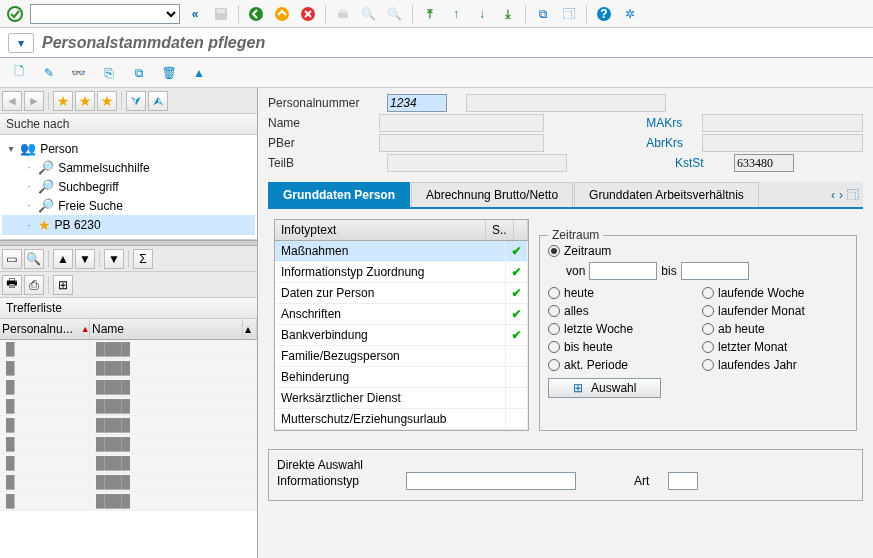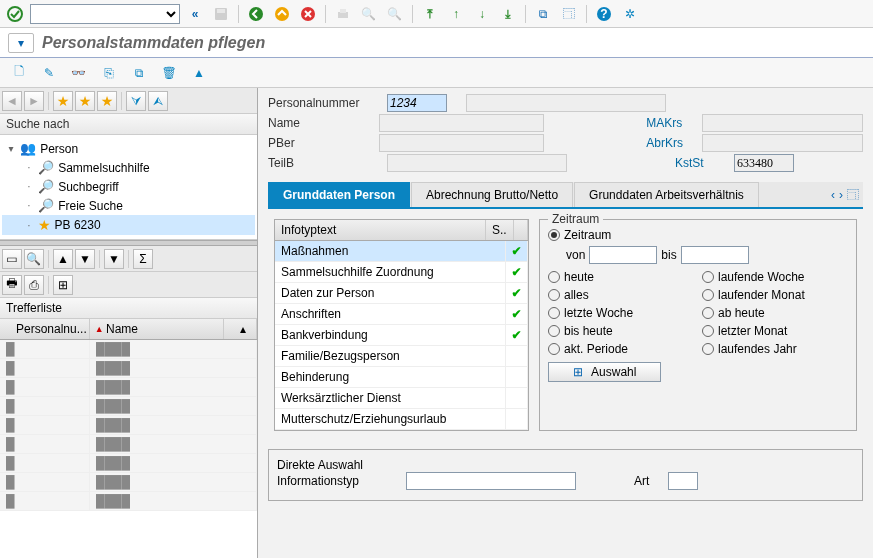--- a/index.html
+++ b/index.html
@@ -21,21 +21,21 @@
 .tree-item{display:flex;align-items:center;gap:4px;padding:2px 4px;cursor:pointer}
 .tree-item.sel{background:#cfe8ff}
 .tree-indent{padding-left:22px}
 .tog{width:10px;color:#666;display:inline-block;text-align:center;font-size:10px}
 .icon-person{color:#3a7ac8;font-size:13px}
 .icon-binoc{color:#0a66b0;font-size:13px}
 .icon-star{color:#f0a500;font-size:14px}
 .splitter-tools{display:flex;gap:2px;padding:2px;background:#eaeaea;border-bottom:1px solid #ccc;height:26px;align-items:center}
 .hitlist-hdr{background:linear-gradient(#f8f8f8,#e8e8e8);padding:3px 6px;border-bottom:1px solid #ccc}
 .hitlist-cols{display:flex;background:linear-gradient(#f0f0f0,#dcdcdc);border-bottom:1px solid #aaa}
-.hitlist-col{padding:3px 16px;border-right:1px solid #ccc;display:flex;align-items:center;gap:8px}
+.hitlist-col{padding:3px 2px;border-right:1px solid #ccc;display:flex;align-items:center;gap:8px}
 .hitlist-body{flex:1;overflow:auto;background:#fff;position:relative}
 .hitlist-row{display:flex;border-bottom:1px solid #eee}
 .hitlist-cell{padding:2px 6px;border-right:1px solid #eee;color:#888;background:#f4f4f4}
 .right-panel{flex:1;display:flex;flex-direction:column;padding:6px 10px;overflow:auto;background:#f2f2f2}
 .form-row{display:flex;align-items:center;margin-bottom:2px;gap:19px}
 .form-label{width:100px;color:#333}
 .form-label2{width:40px;color:#0369a1;text-align:left}
 .input{border:1px solid #89a;background:#fff;height:18px;padding:0 2px}
 .input.sel-text{background:#cde6ff}
 .input.ro{background:#eee;border:1px solid #ccc;color:#888}
@@ -45,21 +45,21 @@
 .tab-nav{margin-left:auto;display:flex;gap:4px;padding:0 4px;align-items:center;color:#0a66b0}
 .tab-content{display:flex;gap:10px;padding:10px 6px;background:#f2f2f2}
 .info-table{border:1px solid #aaa;background:#fff;width:255px}
 .it-hdr{display:flex;background:linear-gradient(#f0f0f0,#dcdcdc);border-bottom:1px solid #aaa}
 .it-hdr-cell{padding:3px 6px;border-right:1px solid #ccc}
 .it-body{max-height:200px;overflow:auto}
 .it-row{display:flex;border-bottom:1px solid #eee}
 .it-row.sel{background:#cfe8ff}
 .it-cell{padding:3px 6px;border-right:1px solid #eee;flex:1}
 .it-check{width:22px;text-align:center;color:#0a0;font-weight:bold;border-right:1px solid #eee;padding:3px 0}
-.group-box{border:1px solid #aaa;padding:6px 8px;background:#f2f2f2;position:relative;flex:1;margin-top:0}
+.group-box{border:1px solid #aaa;padding:6px 8px;background:#f2f2f2;position:relative;flex:1;margin-top:16px}
 .group-box>.legend{position:absolute;top:-8px;left:8px;background:#f2f2f2;padding:0 4px;font-size:12px;color:#333}
 .radio-row{display:flex;align-items:center;gap:4px;padding:2px 0}
 .radio{width:12px;height:12px;border:1px solid #666;border-radius:50%;display:inline-flex;align-items:center;justify-content:center}
 .radio.on::after{content:"";width:6px;height:6px;background:#333;border-radius:50%}
 .period-grid{display:grid;grid-template-columns:1fr 1fr;gap:0 8px}
 .zeit-row{display:flex;gap:4px;align-items:center;margin:2px 0 4px 18px}
 .btn{border:1px solid #89a;background:linear-gradient(#fff,#e4e4e4);padding:2px 24px;cursor:pointer;display:flex;align-items:center;gap:8px}
 .direct-box{border:1px solid #aaa;padding:8px;margin-top:8px;position:relative;background:#f2f2f2}
 svg{display:block}
 .sort-up{color:#c00;font-size:9px}
@@ -309,21 +309,21 @@
           <div class="it-hdr-cell" style="flex:1">Infotyptext</div>
           <div class="it-hdr-cell" style="width:28px">S..</div>
           <div class="it-hdr-cell" style="width:14px;padding:0"></div>
         </div>
         <div class="it-body" id="it-body">
             <div class="it-row sel">
               <div class="it-cell">Maßnahmen</div>
               <div class="it-check">✔</div>
             </div>
             <div class="it-row">
-              <div class="it-cell">Sammelsuchhilfe Zuordnung</div>
+              <div class="it-cell">Informationstyp Zuordnung</div>
               <div class="it-check">✔</div>
             </div>
             <div class="it-row">
               <div class="it-cell">Daten zur Person</div>
               <div class="it-check">✔</div>
             </div>
             <div class="it-row">
               <div class="it-cell">Anschriften</div>
               <div class="it-check">✔</div>
             </div>

